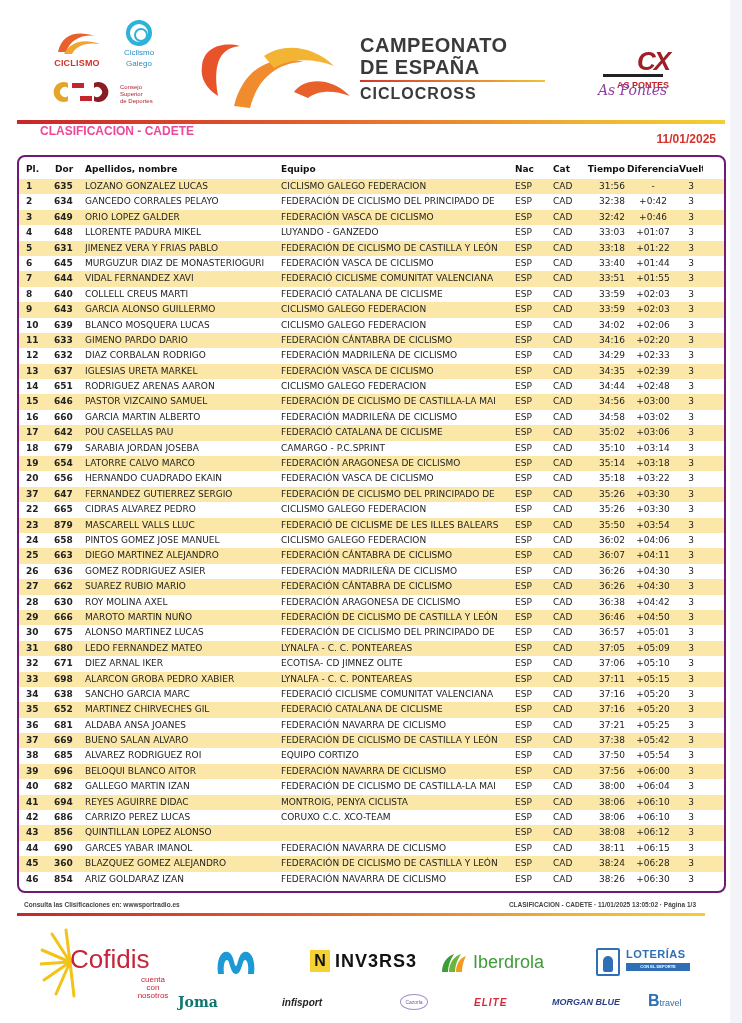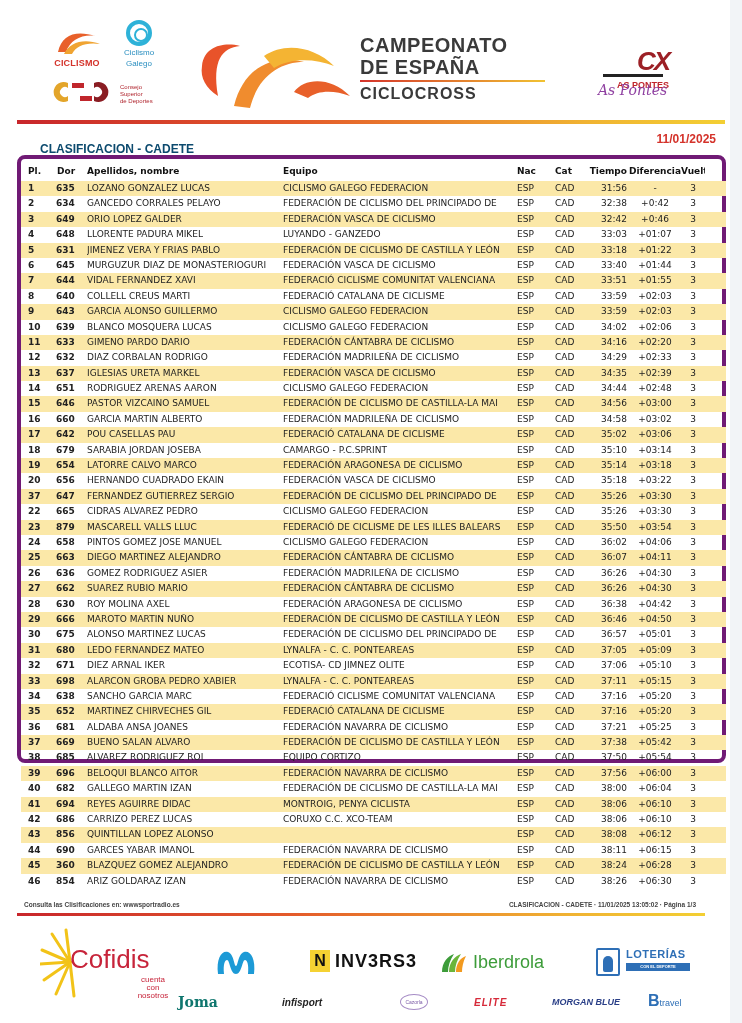--- a/index.html
+++ b/index.html
@@ -24,25 +24,25 @@
   .title-block .l1, .title-block .l2 { font: bold 20px "Liberation Sans", sans-serif; color: #3a3a3a; letter-spacing: .5px; line-height: 22px; }
   .title-block .rule { width: 185px; height: 2px; margin: 2px 0 3px 0; background: linear-gradient(90deg, #d4332b, #f1c232); }
   .title-block .l3 { font: bold 16px "Liberation Sans", sans-serif; color: #3a3a3a; letter-spacing: 1px; }
   .logo-cx { position: absolute; left: 597px; top: 28px; width: 72px; height: 44px; text-align: right; margin-top: 20px; }
   .logo-cx .cx { font: bold italic 26px "Liberation Sans", sans-serif; color: #9c2026; line-height: 26px; letter-spacing: -2px; }
   .logo-cx .bar { height: 3px; background: #222; margin: 0 6px; }
   .logo-cx .ap { font: bold 9px "Liberation Sans", sans-serif; color: #c0262c; margin-top: 3px; }
   .logo-aspontes { position: absolute; left: 598px; top: 82px; width: 74px; font: italic 14px "DejaVu Serif", serif; color: #8e3fa0; }
 
   .topbar { position: absolute; left: 17px; top: 120px; width: 708px; height: 4px; background: linear-gradient(90deg, #c8262b 0%, #e45b2a 40%, #f0b232 80%, #f3cf33 100%); }
-  .section-title { position: absolute; left: 40px; top: 142px; font: bold 12px "Liberation Sans", sans-serif; color: #0c4a6e; }
+  .section-title { position: absolute; left: 40px; top: 124px; font: bold 12px "Liberation Sans", sans-serif; color: #ec4899; }
   .section-date { position: absolute; right: 26px; top: 132px; font: bold 12px "Liberation Sans", sans-serif; color: #d4332b; }
 
   
-  .table-box { position: absolute; left: 17px; top: 155px; width: 709px; height: 608px; border: 4px solid #701a75; border-radius: 8px; background: #fff; }
+  .table-box { position: absolute; left: 17px; top: 155px; width: 709px; height: 738px; border: 2px solid #701a75; border-radius: 8px; background: #fff; }
   .thead { position: absolute; left: 0; top: 4px; width: 705px; height: 17px; font: bold 9px "DejaVu Sans", sans-serif; color: #111; }
   .tbody { position: absolute; left: 0; top: 22px; width: 705px; }
   .row { position: relative; height: 15.4px; font: 9px "DejaVu Sans", sans-serif; color: #222; line-height: 15.4px; white-space: nowrap; }
   .row.odd { background: #fbe8a8; }
   .cell { position: absolute; top: 0; overflow: hidden; }
   .c-pl { left: 7px; width: 20px; font-weight: bold; }
   .c-dor { left: 35px; width: 28px; font-weight: bold; }
   .c-name { left: 66px; width: 196px; }
   .c-team { left: 262px; width: 233px; }
   .c-nac { left: 496px; width: 26px; }

